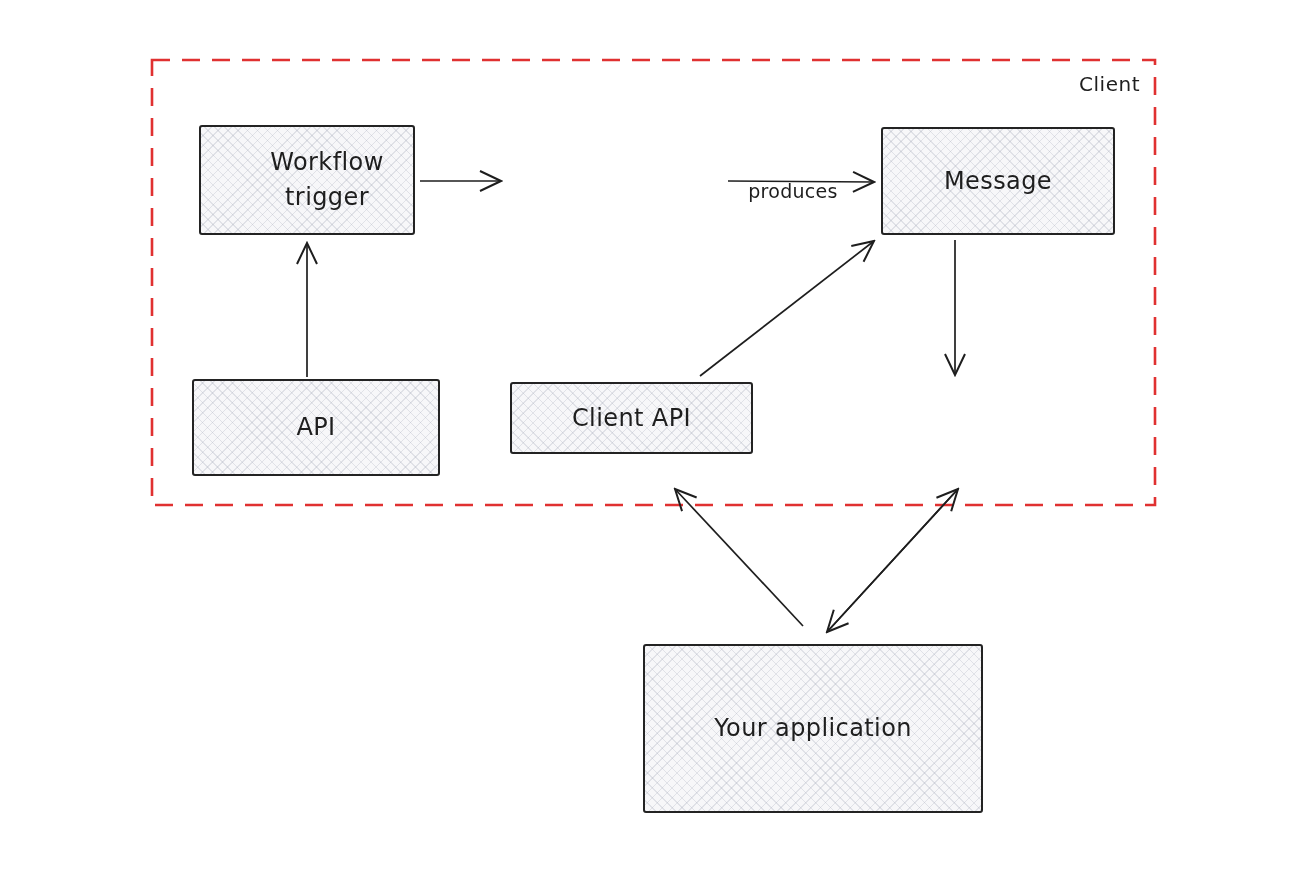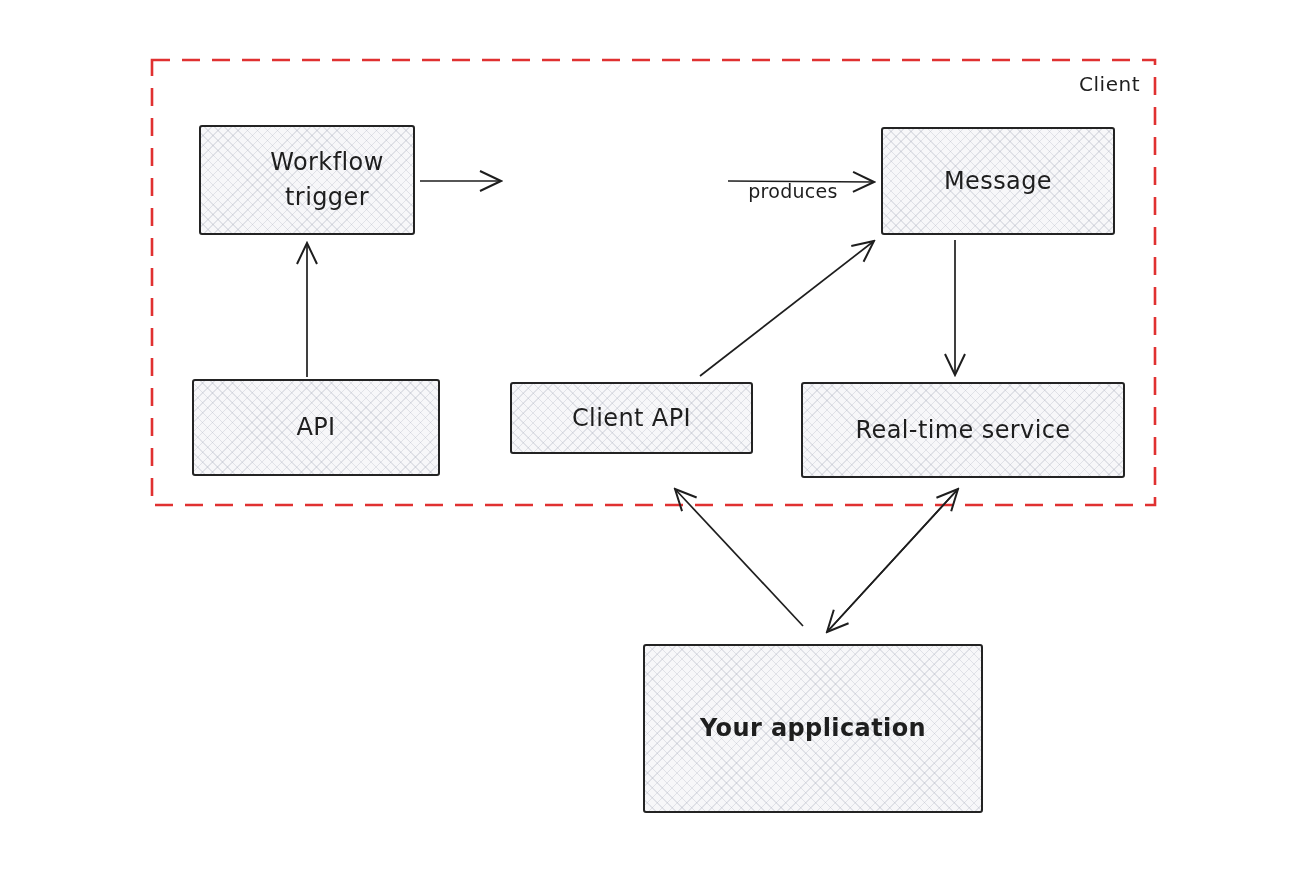--- a/index.html
+++ b/index.html
@@ -100,21 +100,18 @@
   </div>
 
   <div class="node" style="left:192px; top:379px; width:248px; height:97px;">
     <span class="node-label">API</span>
   </div>
 
   <div class="node" style="left:510px; top:382px; width:243px; height:72px;">
     <span class="node-label">Client API</span>
   </div>
 
-  <div class="node" style="left:801px; top:382px; width:324px; height:96px;">
-    <span class="node-label">Real-time service</span>
-  </div>
 
-  <div class="node" style="left:643px; top:644px; width:340px; height:169px;font-weight:bold;">
+  <div class="node" style="left:643px; top:644px; width:340px; height:169px;">
     <span class="node-label">Your application</span>
   </div>
 
 </div>
 
 </body></html>

